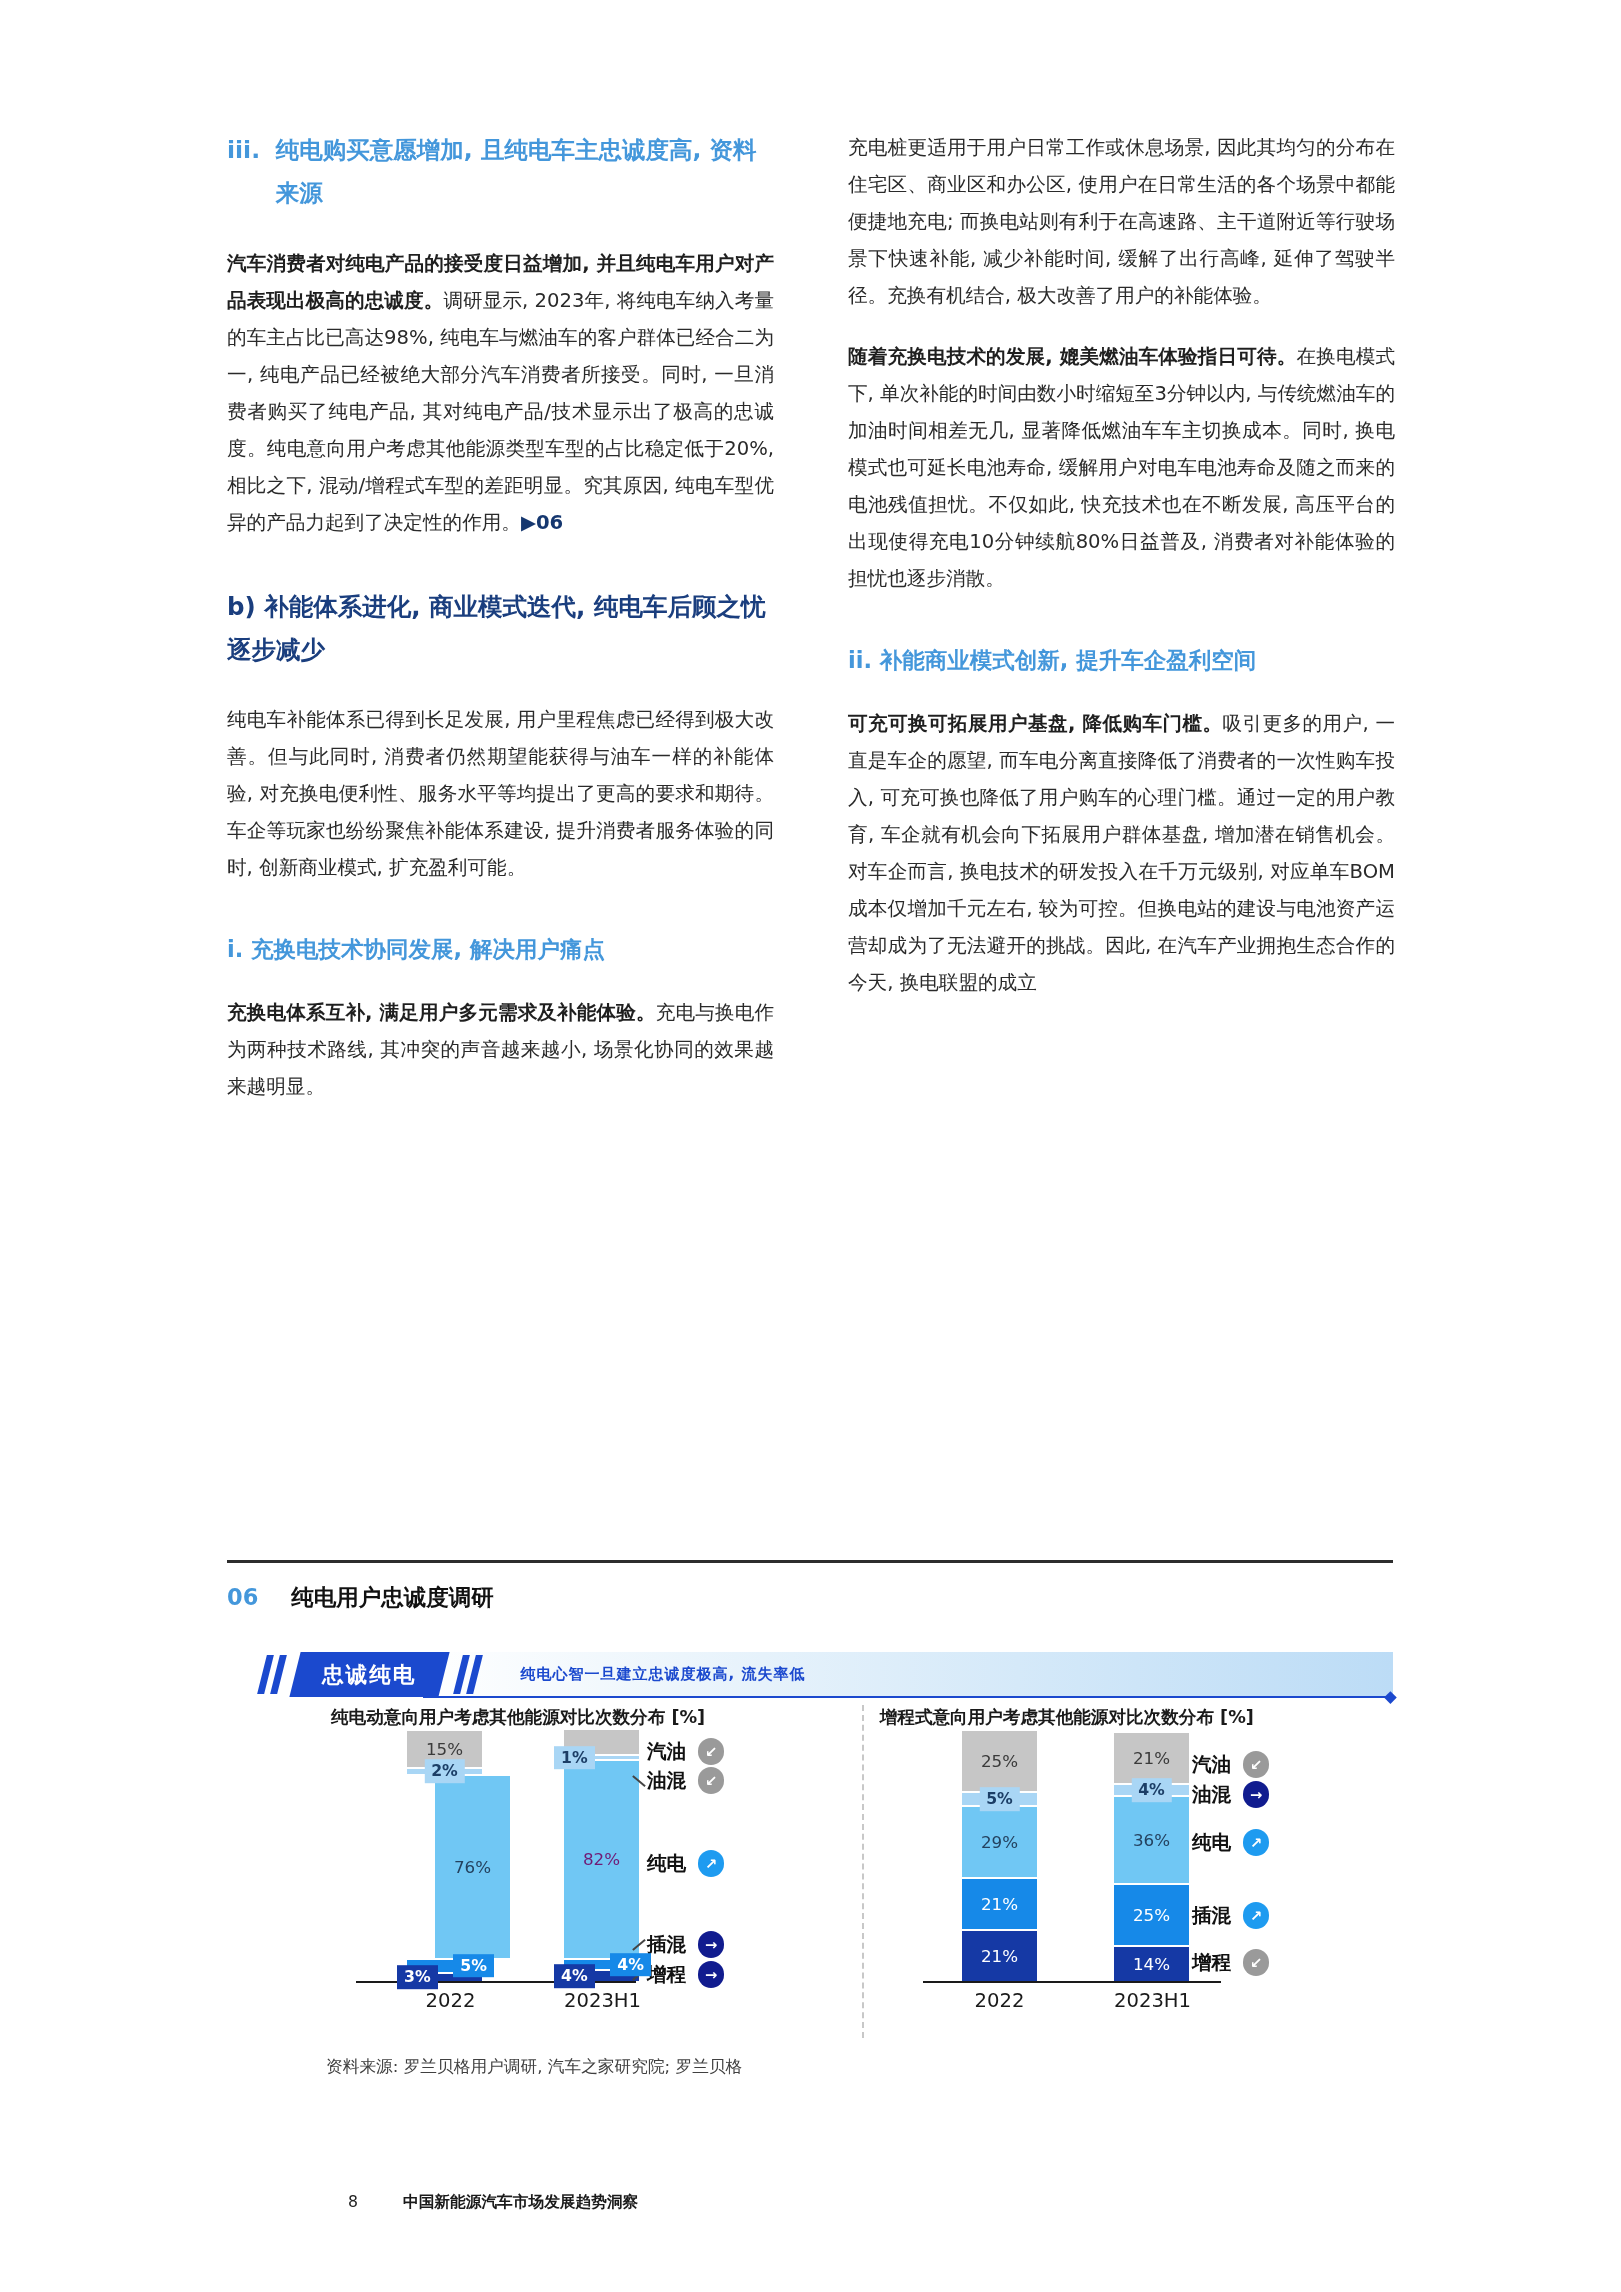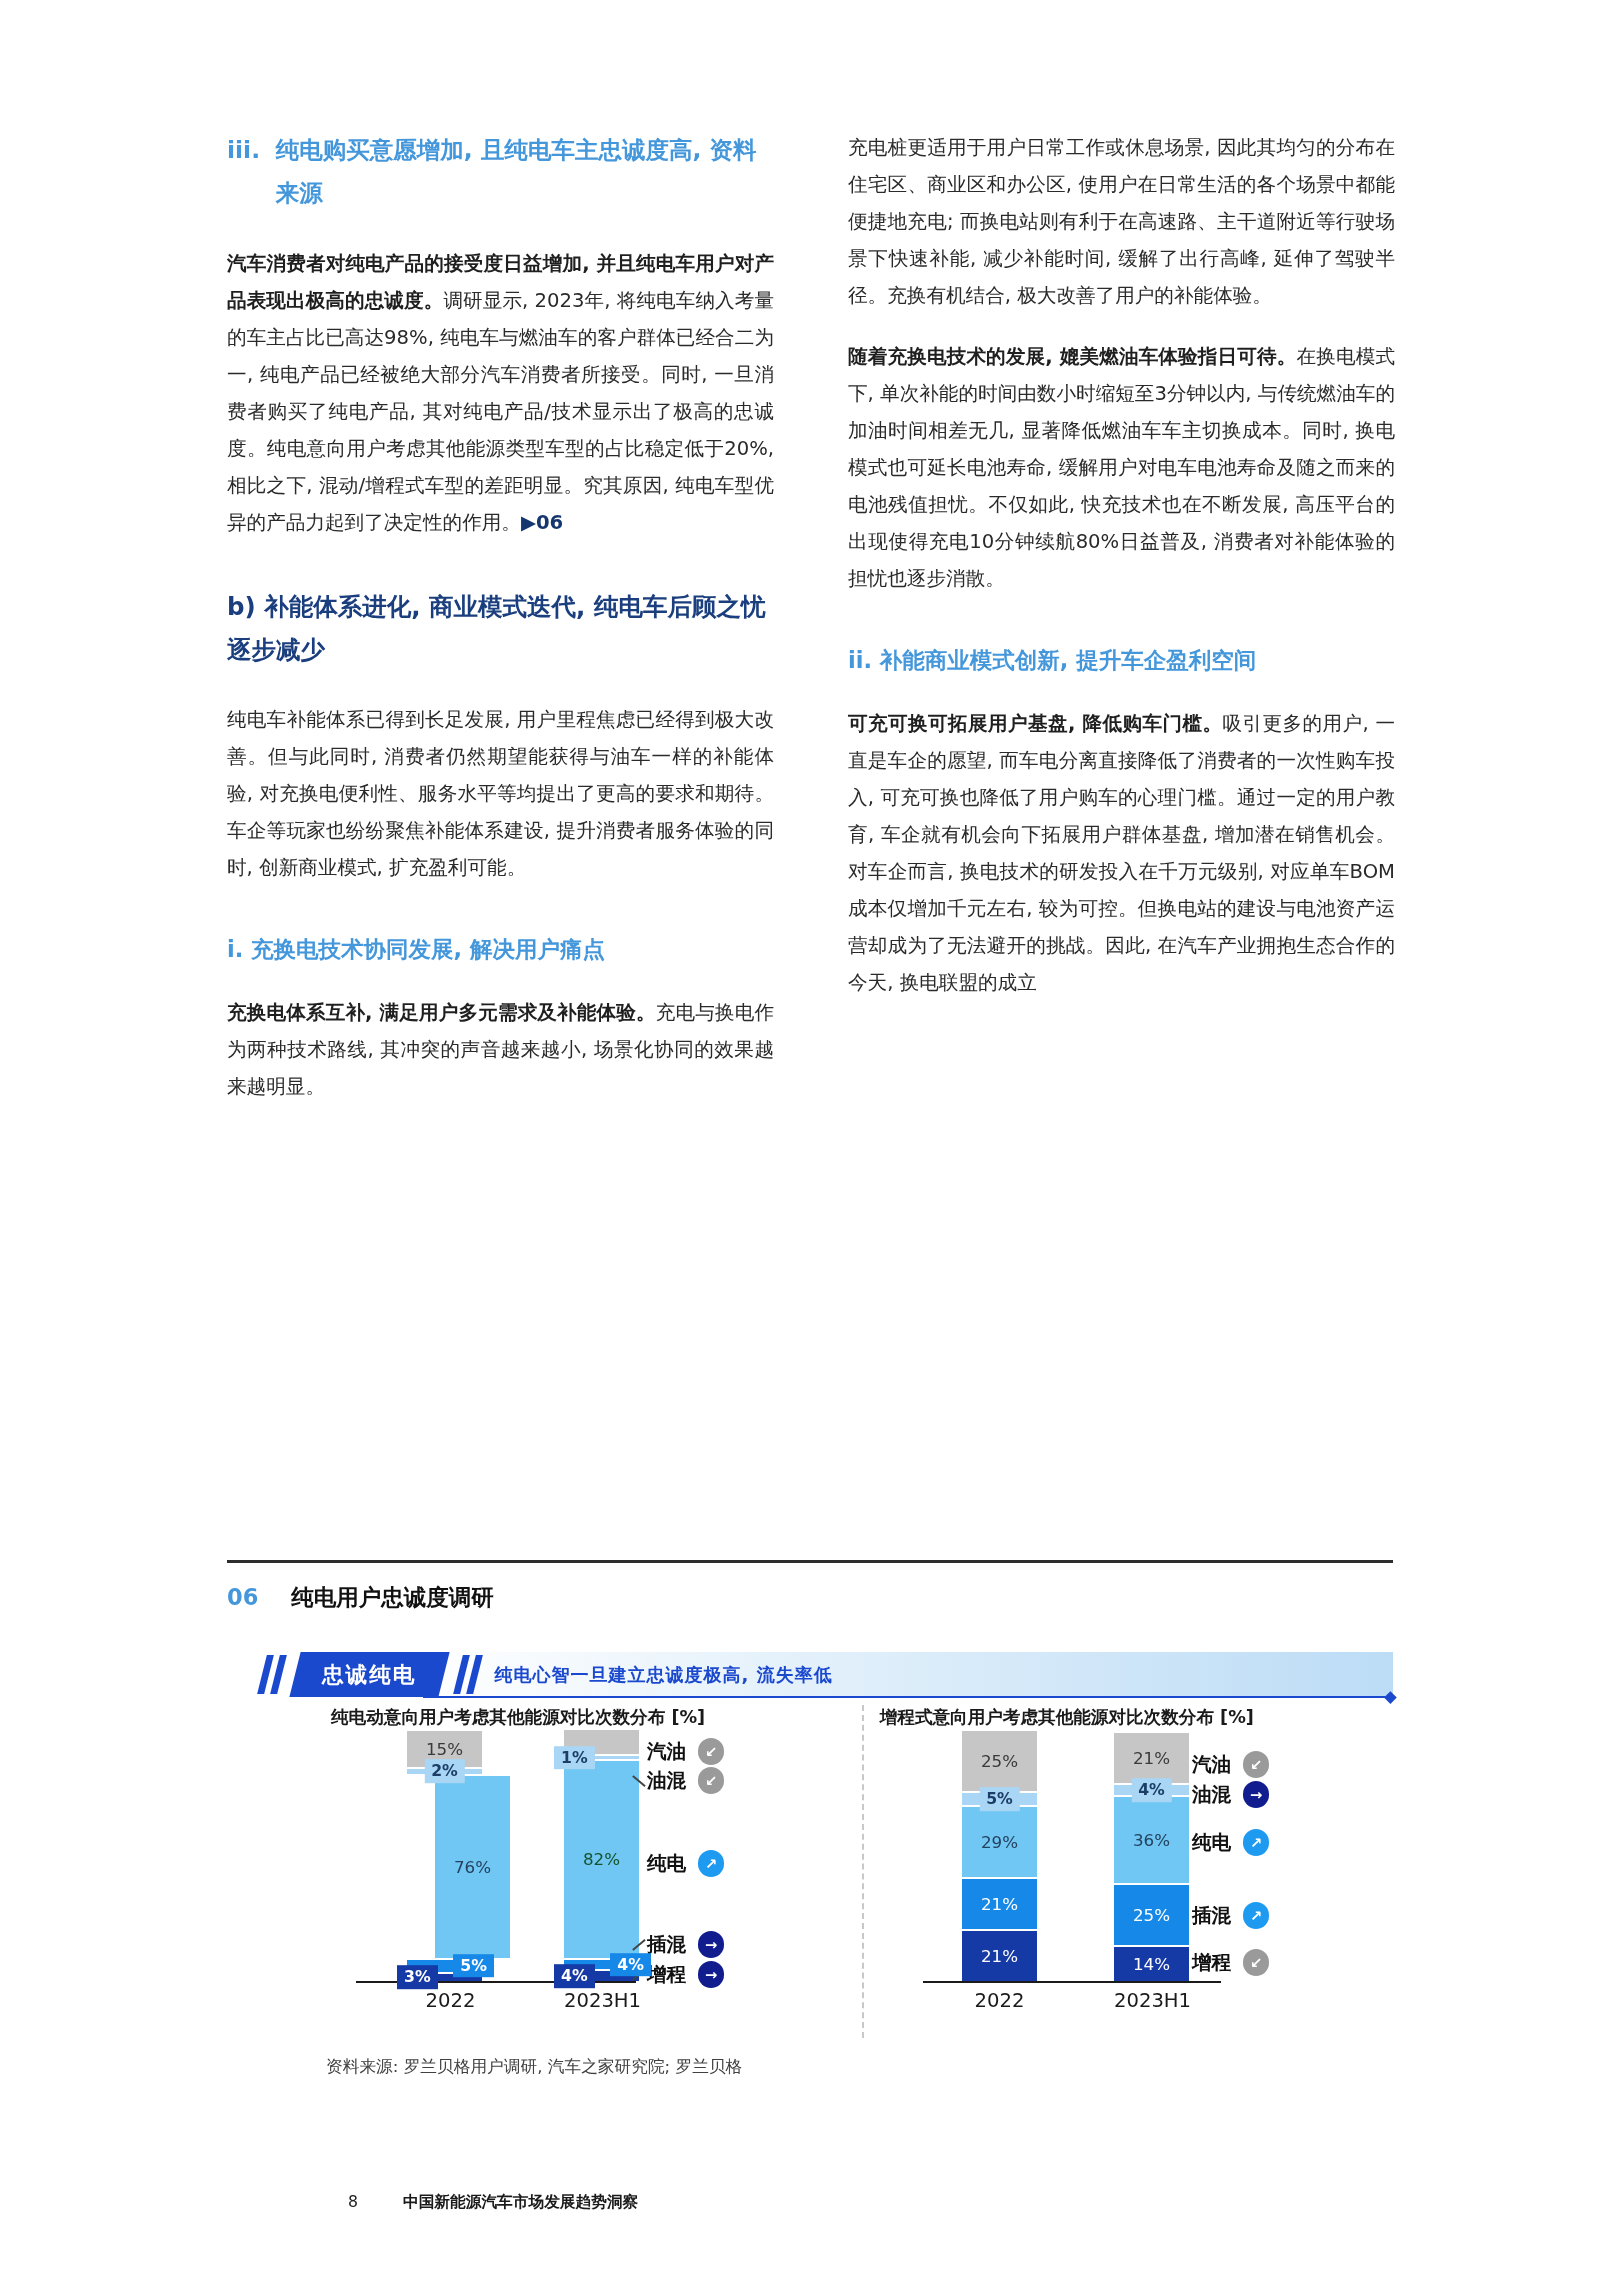--- a/index.html
+++ b/index.html
@@ -23,21 +23,21 @@
   .banner{position:absolute;top:92px;left:0;right:0;height:45px;display:flex;align-items:center;padding-left:35px;}
   .banner-bg{position:absolute;left:196px;right:0;top:0;bottom:0;z-index:0;
              background:linear-gradient(90deg,#ffffff 0%,#e6f2fb 35%,#bcdcf6 100%);}
   .banner-line{position:absolute;left:196px;right:0;bottom:-1px;height:2px;background:#1B49CE;z-index:2;}
   .banner-diamond{position:absolute;right:-2px;bottom:-4.9px;width:8.8px;height:8.8px;background:#1B49CE;transform:rotate(45deg);z-index:2;}
   .slash{display:inline-block;width:6.9px;height:39px;background:#1B49CE;transform:skewX(-14deg);margin-right:5.9px;position:relative;z-index:1;}
   .slash.s2{margin-right:13.7px;}
   .badge{position:relative;z-index:1;background:#1B49CE;transform:skewX(-14deg);height:45px;
          padding:0 27.4px;margin-right:13.7px;display:flex;align-items:center;}
   .badge span{display:inline-block;transform:skewX(14deg);color:#fff;font-size:21.6px;font-weight:700;letter-spacing:2px;}
-  .banner-text{position:relative;z-index:1;color:#1B49CE;font-size:18px;font-weight:700;margin-left:3px;letter-spacing:1px;}
+  .banner-text{position:relative;z-index:1;color:#1B49CE;font-size:15px;font-weight:700;margin-left:29px;letter-spacing:1px;}
   
   .charts{position:absolute;top:145px;left:0;right:0;height:338px;}
   .panel{position:absolute;top:0;height:333px;}
   #panel-0{left:0;width:616px;}
   #panel-1{left:635px;width:531px;border-left:2px dashed #c8c8c8;}
   .chart-title{position:absolute;top:0;font-size:17.6px;font-weight:700;color:#1a1a1a;}
   .plot{position:absolute;top:33px;left:0;right:0;height:245px;}
   .baseline{position:absolute;bottom:0;height:2px;background:#1a1a1a;}
   .bar{position:absolute;bottom:2px;width:75px;}
   .seg{position:relative;width:100%;box-sizing:border-box;}
@@ -128,21 +128,21 @@
           </div>
           <div class="xlab" style="left: 186px;">2022</div>
           <div class="bar" style="left: 337px;">
             <div class="seg" style="height: 24px; background: rgb(198, 198, 198);">
               <span class="seglab in-right-in" style="color: rgb(58, 58, 58);">10%</span>
             </div>
             <div class="seg" style="height: 4.4px; background: rgb(169, 214, 245); border-top: 2px solid rgb(255, 255, 255);">
               <span class="seglab chip chip-left" style="background: rgb(169, 214, 245); color: rgb(28, 62, 102);">1%</span>
             </div>
             <div class="seg" style="height: 199px; background: rgb(112, 199, 244); border-top: 2px solid rgb(255, 255, 255);">
-              <span class="seglab in-center" style="color: #14532d;">82%</span>
+              <span class="seglab in-center" style="color: #701a75;">82%</span>
             </div>
             <div class="seg" style="height: 11.6px; background: rgb(22, 137, 232); border-top: 2px solid rgb(255, 255, 255);">
               <span class="seglab chip chip-right" style="background: rgb(22, 137, 232); color: rgb(255, 255, 255);">4%</span>
             </div>
             <div class="seg" style="height: 11.6px; background: rgb(21, 57, 165); border-top: 2px solid rgb(255, 255, 255);">
               <span class="seglab chip chip-left" style="background: rgb(21, 57, 165); color: rgb(255, 255, 255);">4%</span>
             </div>
           </div>
           <div class="xlab" style="left: 337px;">2023H1</div>
         </div>

